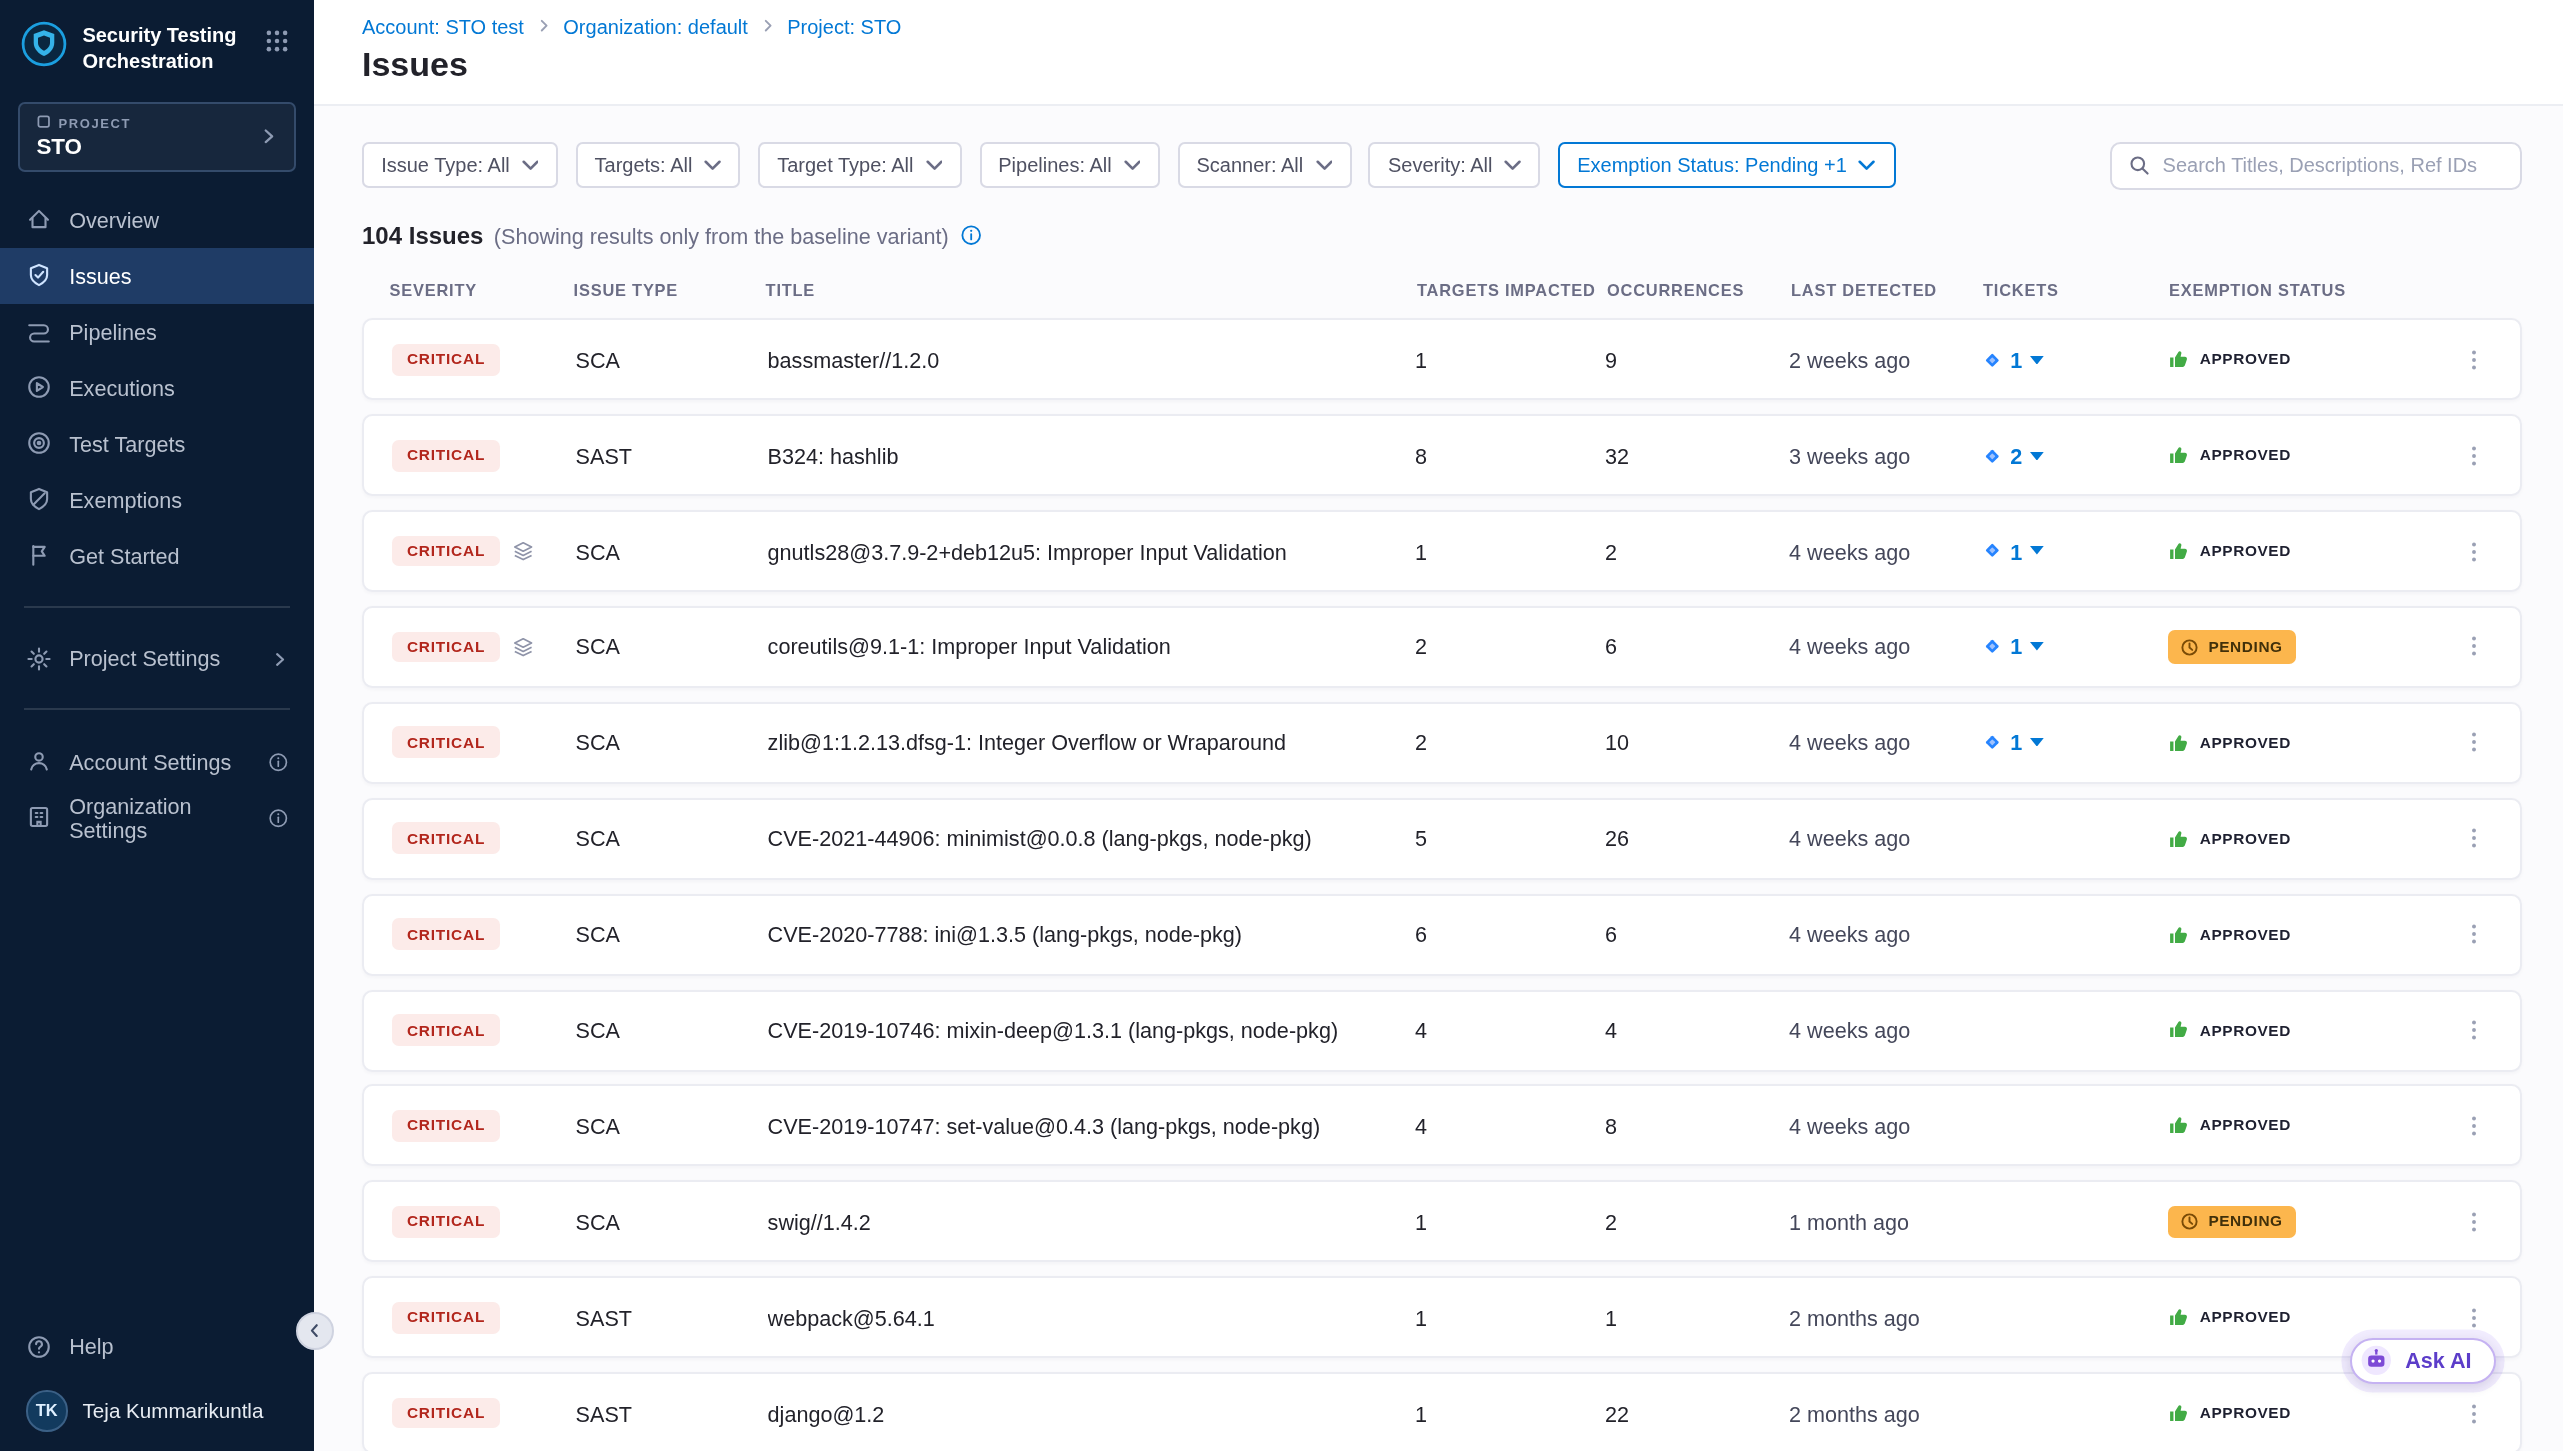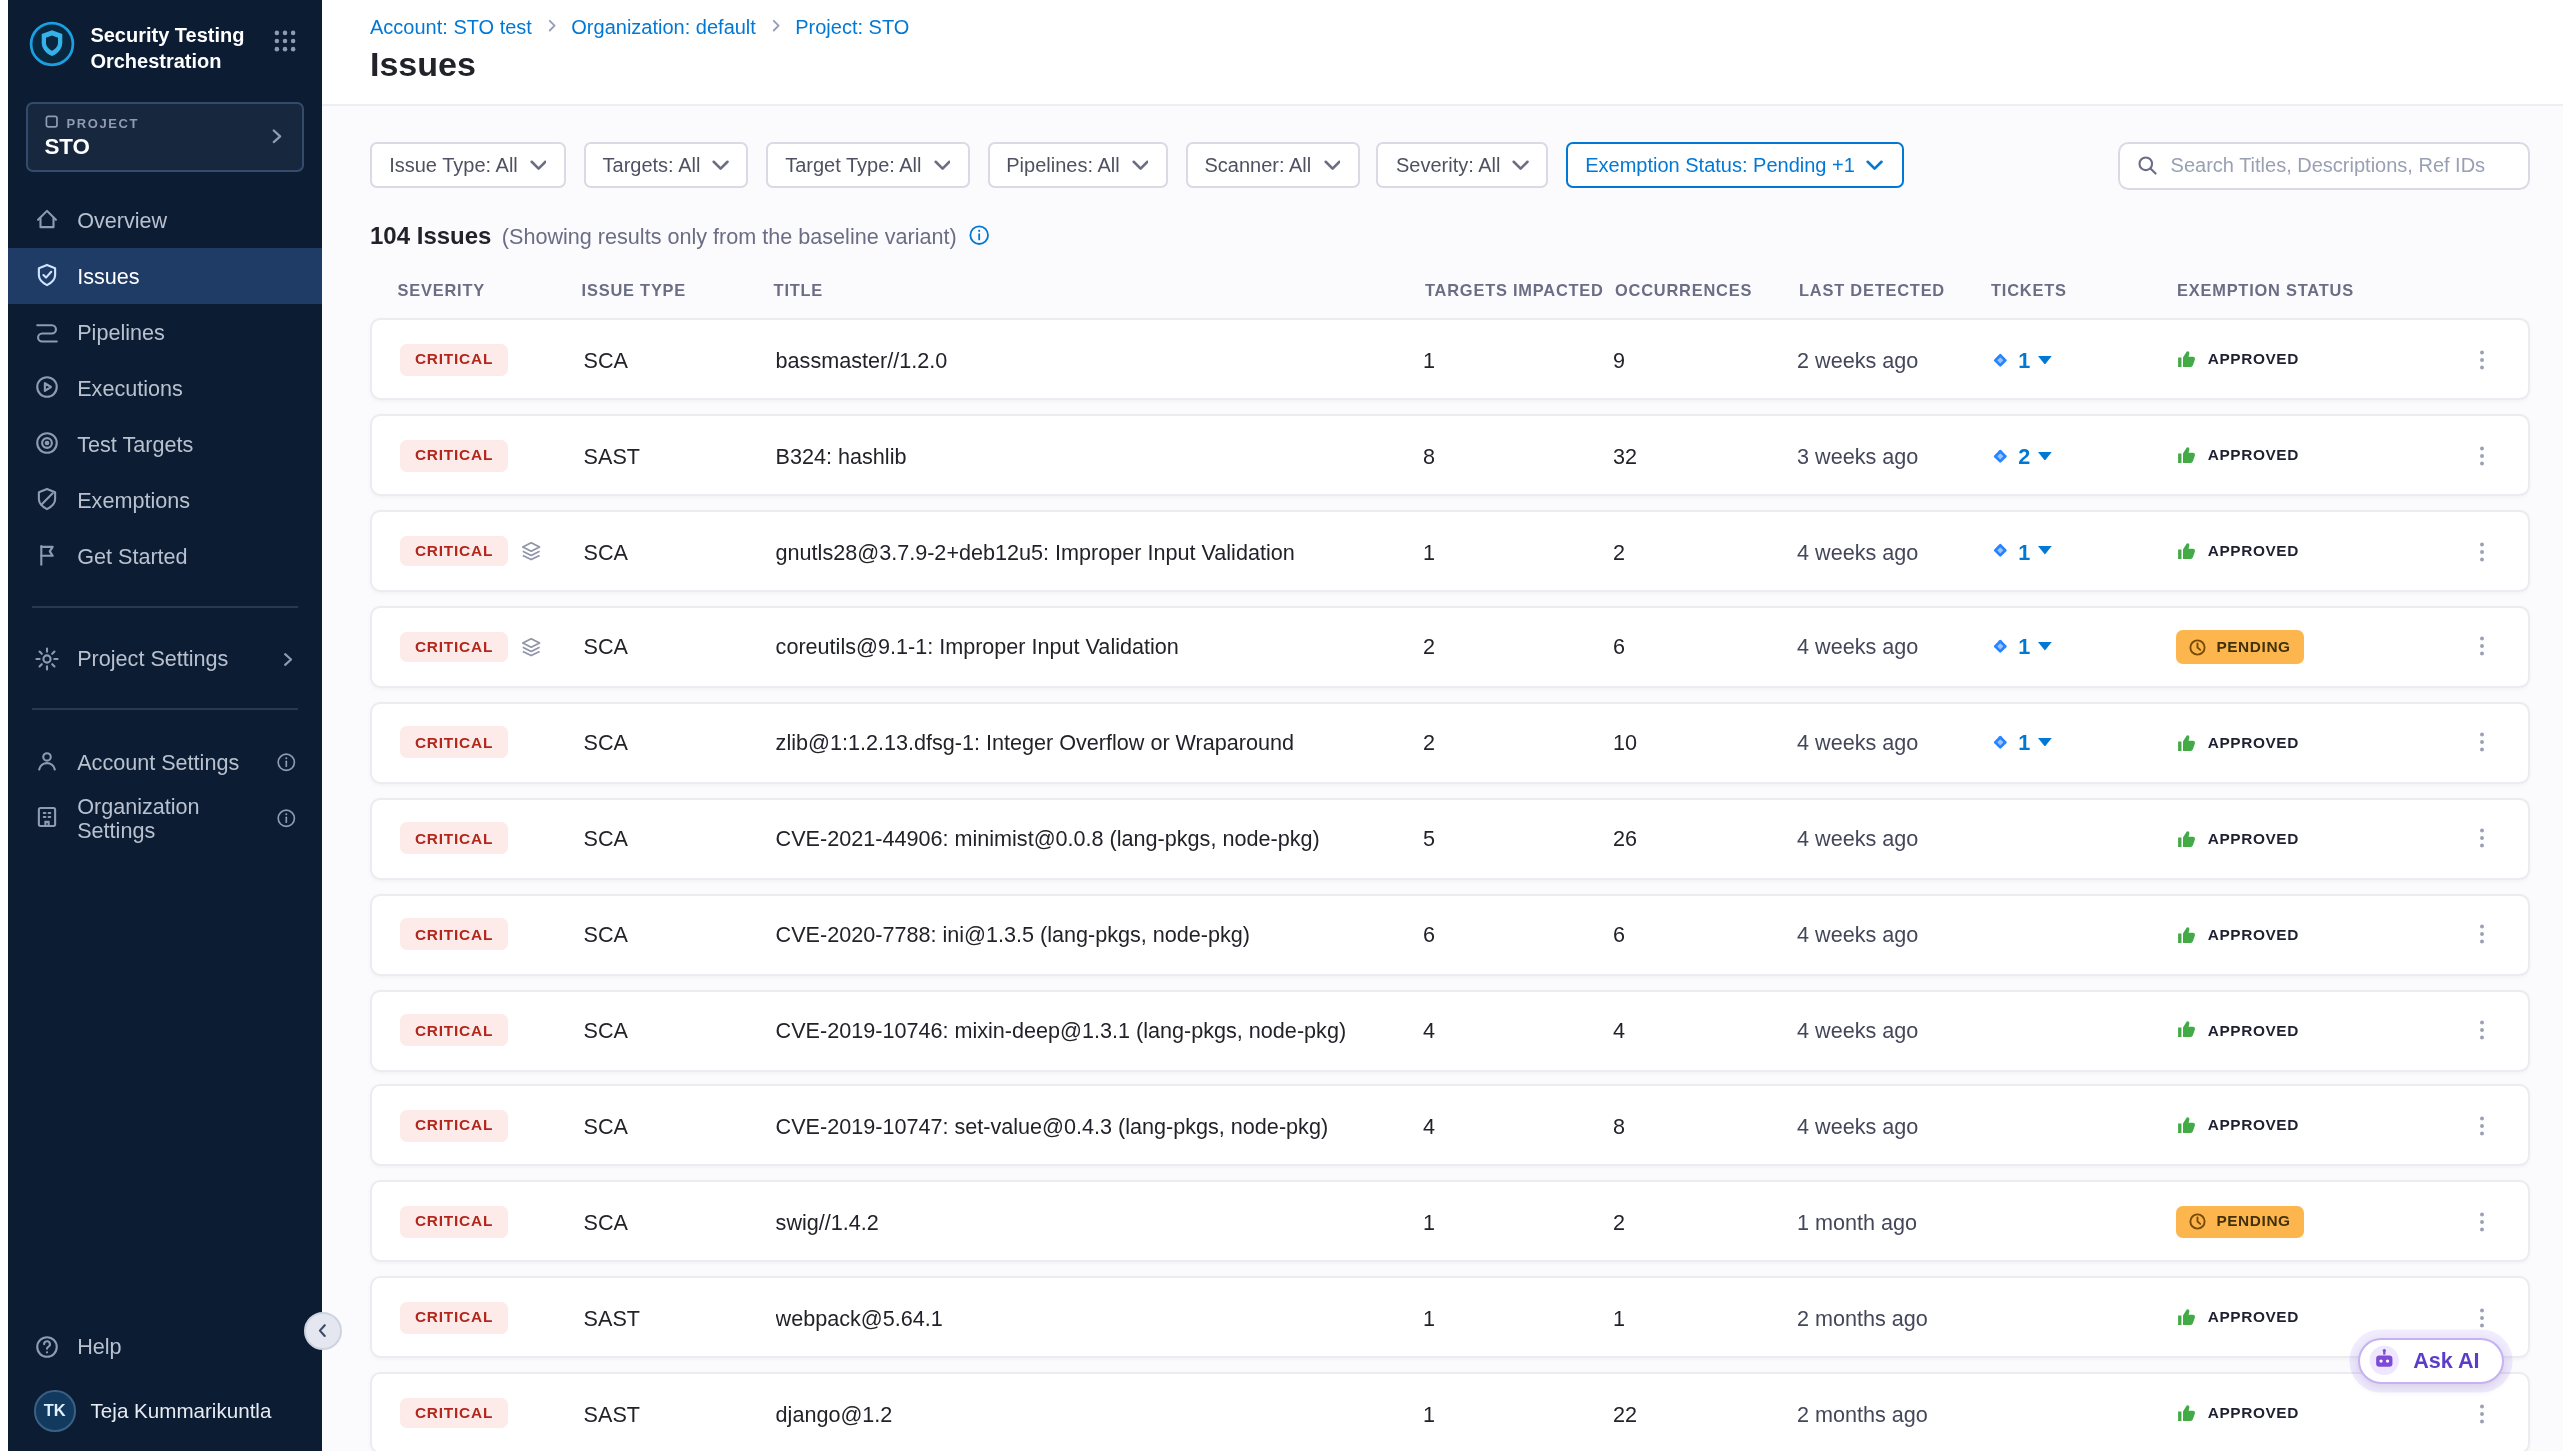--- a/index.html
+++ b/index.html
@@ -5,21 +5,21 @@
   :root{
     --blue:#0278d5;
     --ink:#22222a;
     --muted:#6b6d85;
     --border:#d9dae5;
     --cols:92px 96px minmax(0,1fr) 95px 92px 96px 93px 144px 26px;
   }
   *{margin:0;padding:0;box-sizing:border-box;}
   html,body{background:#fff;}
   body{font-family:"Liberation Sans","DejaVu Sans",sans-serif;}
-  .stage{width:2563px;height:1452px;overflow:hidden;padding-left:8px;}
+  .stage{width:2563px;height:1452px;overflow:hidden;}
   .viewport{width:1282px;height:726px;transform:scale(2);transform-origin:0 0;display:flex;background:#fbfbfd;overflow:hidden;position:relative;}
 
   
   .sidebar{width:157px;min-width:157px;background:#0b1c33;display:flex;flex-direction:column;position:relative;z-index:5;color:#b9c1cf;}
   .sb-top{display:flex;gap:6.9px;padding:10.3px 10.3px 5.2px;align-items:flex-start;}
   .logo{display:inline-flex;flex:none;}
   .app-title{color:#fff;font-weight:700;font-size:10px;line-height:1.3;flex:1;padding-top:0.9px;}
   .grid-btn{background:none;border:0;color:#8e9bb3;cursor:pointer;padding:1.7px;margin-top:1.7px;display:inline-flex;}
   .project-card{margin:8.6px 8.6px 1.7px;border:0.9px solid #344b6b;background:rgba(255,255,255,.05);border-radius:3.4px;padding:5.2px 8.6px;display:flex;align-items:center;cursor:pointer;}
   .pc-left{flex:1;}

